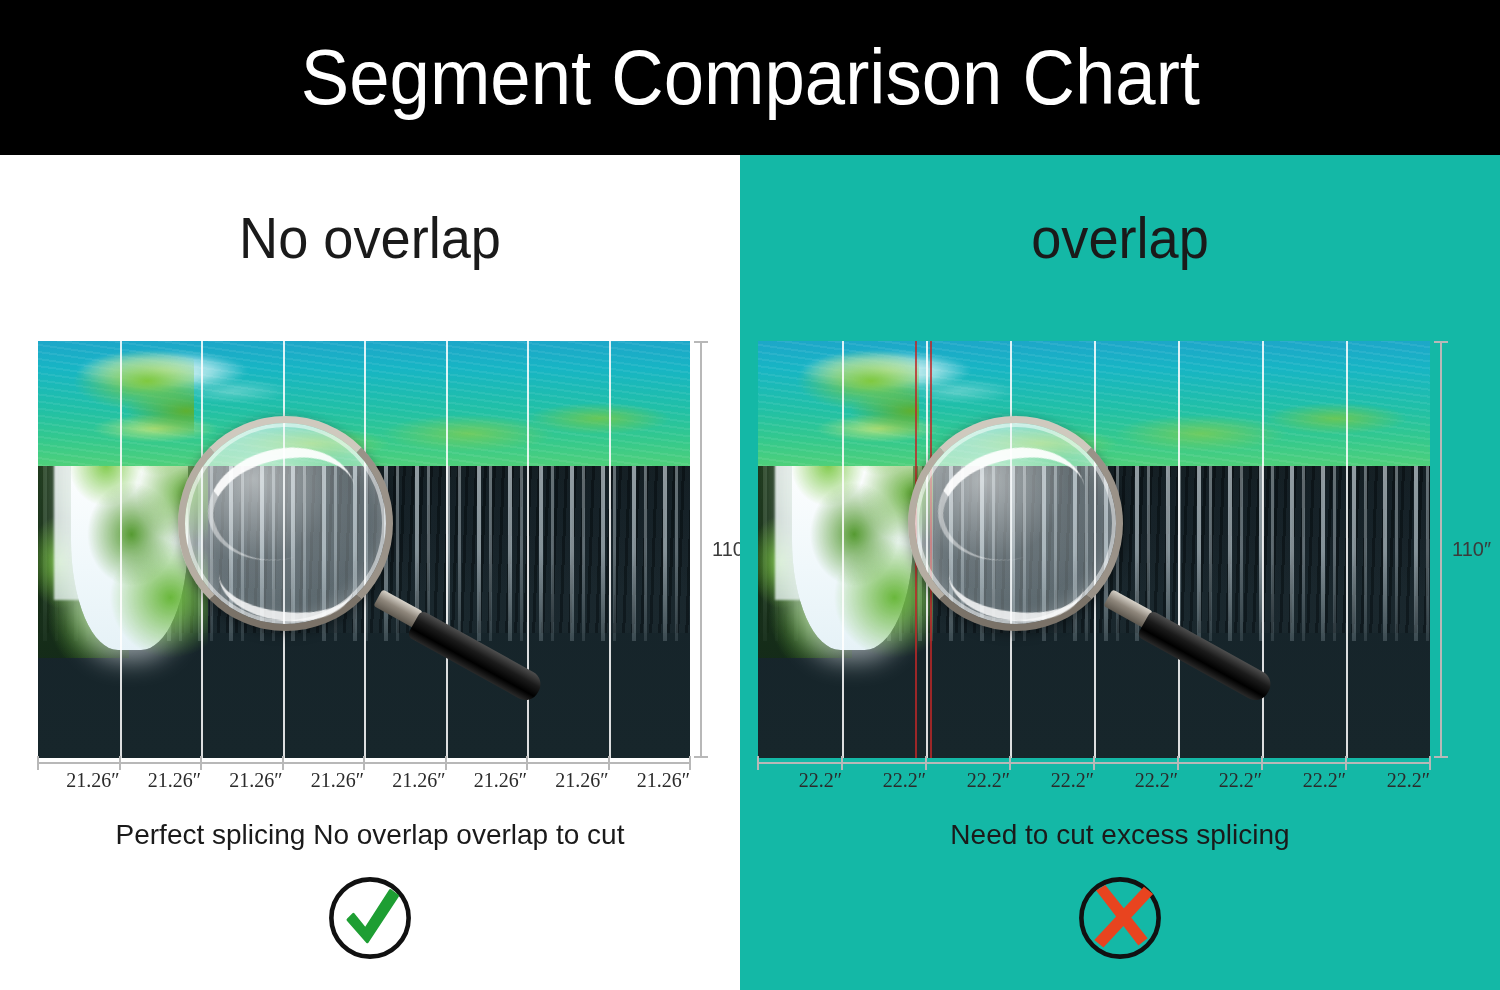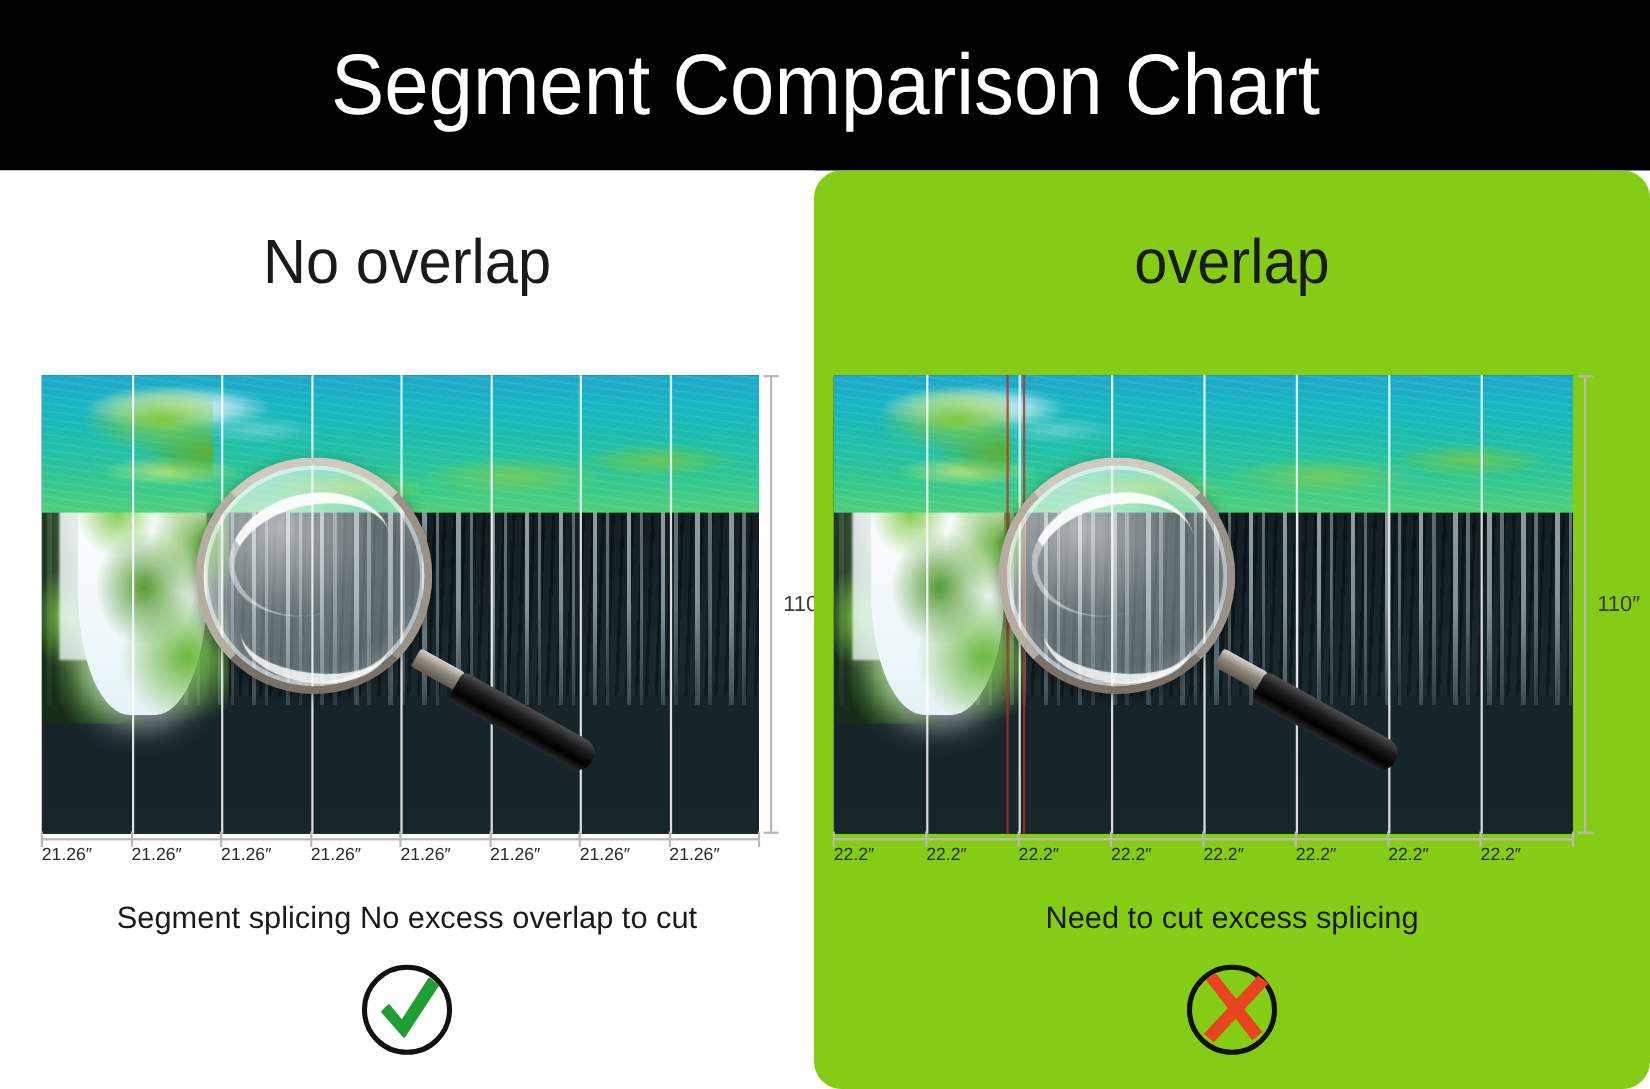--- a/index.html
+++ b/index.html
@@ -33,21 +33,21 @@
   }
 
   
   .panels {
     position: absolute; left: 0; top: 155px;
     width: 1500px; height: 835px;
     display: flex;
   }
   .panel { position: relative; height: 835px; }
   .panel-left  { width: 740px; background: #ffffff; }
-  .panel-right { width: 760px; background: #84cc16; border-radius: 25px; }
+  .panel-right { width: 760px; background: #14b8a6; }
 
   .panel-heading {
     position: absolute; top: 50px; left: 0; width: 100%;
     text-align: center;
     font-size: 57px;
     color: #1a1a1a;
     font-weight: 400;
     transform: scaleX(0.95);
     white-space: nowrap;
   }
@@ -282,24 +282,25 @@
   .dim-h .tick {
     position: absolute; top: -6px; width: 2px; height: 14px; background: #b8b8b8;
   }
   .seg-labels {
     position: absolute;
     display: flex;
     width: 100%;
   }
   .seg-label {
     flex: 1 1 0;
-    text-align: left;
-    font-size: 16px;
+    text-align: right;
+    font-size: 20px;
     color: #2b2b2b;
     white-space: nowrap;
+    font-family: Liberation Serif, serif;
   }
 
   
   .caption {
     position: absolute;
     left: 0; width: 100%;
     text-align: center;
     font-size: 28px;
     color: #1a1a1a;
     font-weight: 400;
@@ -387,21 +388,21 @@
           <div class="seg-label">21.26″</div>
           <div class="seg-label">21.26″</div>
           <div class="seg-label">21.26″</div>
           <div class="seg-label">21.26″</div>
           <div class="seg-label">21.26″</div>
           <div class="seg-label">21.26″</div>
           <div class="seg-label">21.26″</div>
           <div class="seg-label">21.26″</div>
         </div>
 
-      <div class="caption" style="top:664px;">Segment splicing No excess overlap to cut</div>
+      <div class="caption" style="top:664px;">Perfect splicing No overlap overlap to cut</div>
 
       <div class="verdict" style="top:717px;">
         <svg viewBox="0 0 100 100">
           <circle cx="50" cy="50" r="42" fill="none" stroke="#111111" stroke-width="5"></circle>
           <path d="M26 52 L32 46 L45 62 L72 20 L80 26 L47 76 Z" fill="#1e9e33" stroke="#1e9e33" stroke-width="3" stroke-linejoin="round"></path>
         </svg>
       </div>
     </div>
 
     <div class="panel panel-right">

